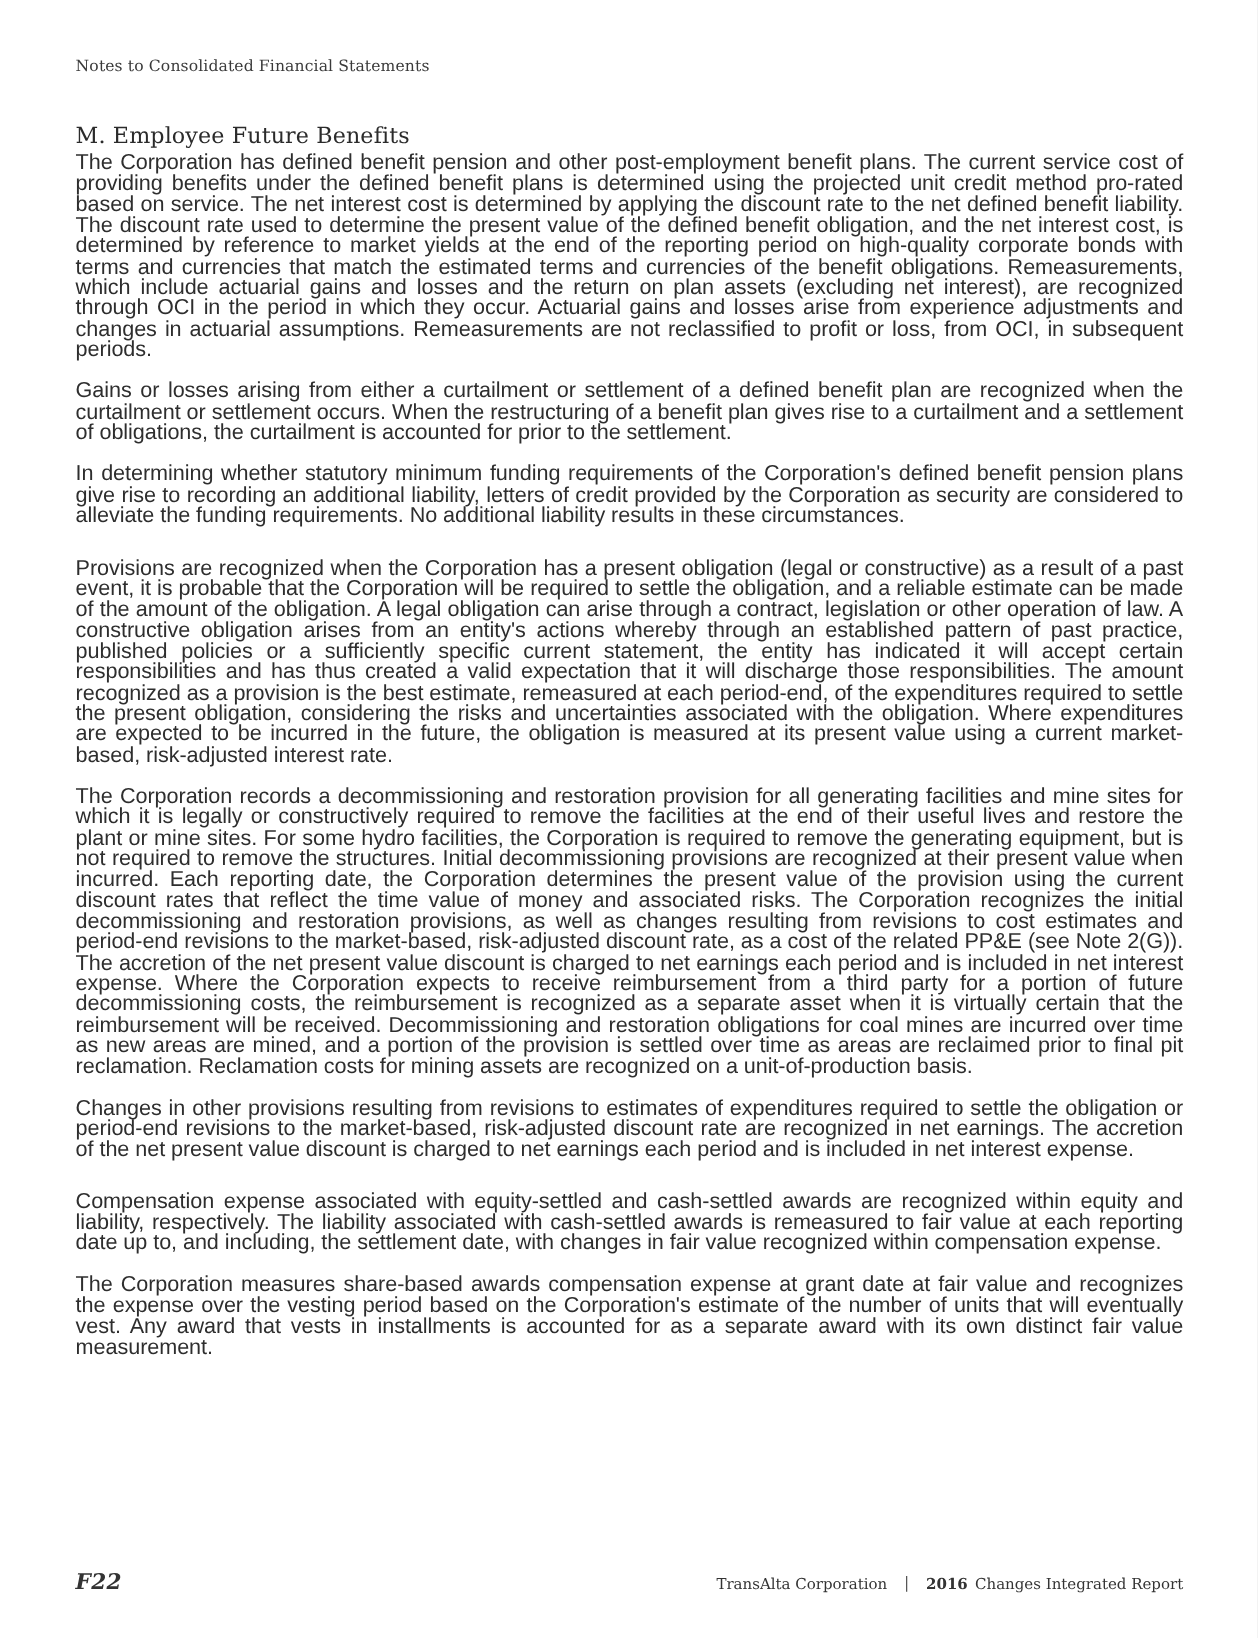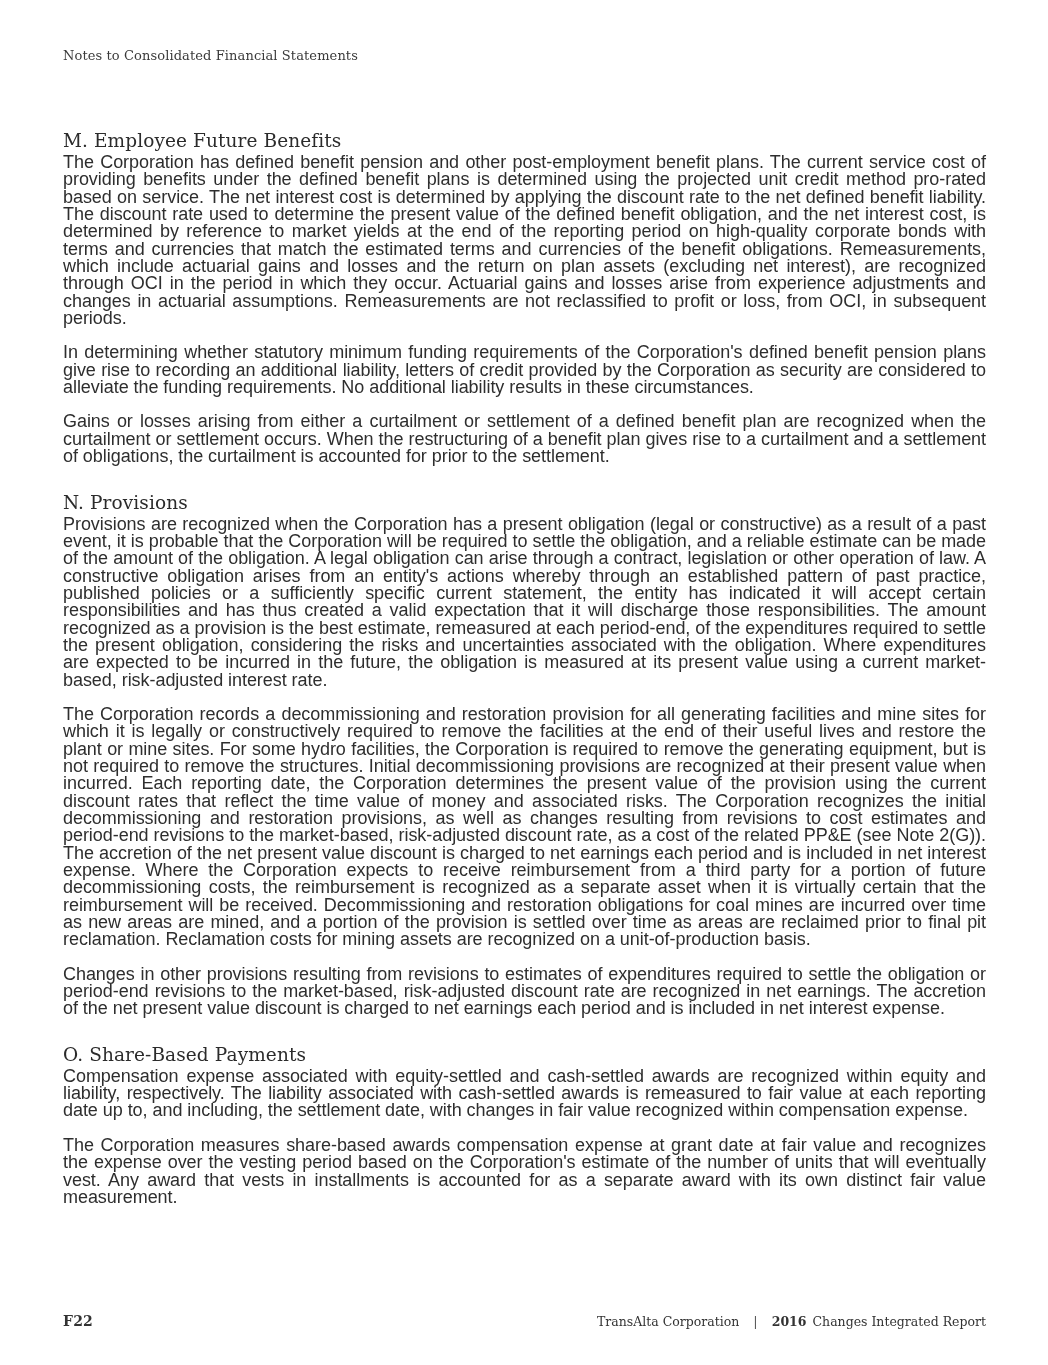--- a/index.html
+++ b/index.html
@@ -14,21 +14,21 @@
     color: #2e2e2e;
     padding: 48px 62px 0 63px;
     overflow: hidden;
   }
   .running-header {
     font-family: "DejaVu Serif", serif;
     font-size: 13px;
     color: #3a3a3a;
     letter-spacing: 0.1px;
   }
-  .content { margin-top: 67px; }
+  .content { margin-top: 40px; }
   .section-heading {
     font-family: "DejaVu Serif", serif;
     font-weight: 500;
     font-size: 18.5px;
     color: #2b2b2b;
     margin: 0 0 3px 0;
     letter-spacing: 0.1px;
   }
   .section + .section { margin-top: 26px; }
   .body-para {
@@ -45,23 +45,24 @@
     left: 63px;
     right: 62px;
     bottom: 36px;
     display: flex;
     justify-content: space-between;
     align-items: baseline;
     font-family: "DejaVu Serif", serif;
     color: #333333;
   }
   .page-number {
-    font-size: 14px;
+    font-size: 18px;
     font-weight: bold;
     letter-spacing: 0.2px;
+    font-style: italic;
   }
   .footer-right {
     font-size: 12.5px;
     display: inline-flex;
     align-items: center;
   }
   .footer-sep {
     margin: 0 14px;
     color: #555555;
     font-size: 13px;
@@ -76,33 +77,31 @@
 
 <div class="page">
 
   <div class="running-header">Notes to Consolidated Financial Statements</div>
 
   <main class="content">
 
     <section class="section">
       <h2 class="section-heading">M. Employee Future Benefits</h2>
       <p class="body-para">The Corporation has defined benefit pension and other post-employment benefit plans. The current service cost of providing benefits under the defined benefit plans is determined using the projected unit credit method pro-rated based on service. The net interest cost is determined by applying the discount rate to the net defined benefit liability. The discount rate used to determine the present value of the defined benefit obligation, and the net interest cost, is determined by reference to market yields at the end of the reporting period on high-quality corporate bonds with terms and currencies that match the estimated terms and currencies of the benefit obligations. Remeasurements, which include actuarial gains and losses and the return on plan assets (excluding net interest), are recognized through OCI in the period in which they occur. Actuarial gains and losses arise from experience adjustments and changes in actuarial assumptions. Remeasurements are not reclassified to profit or loss, from OCI, in subsequent periods.</p>
+      <p class="body-para">Gains or losses arising from either a curtailment or settlement of a defined benefit plan are recognized when the curtailment or settlement occurs. When the restructuring of a benefit plan gives rise to a curtailment and a settlement of obligations, the curtailment is accounted for prior to the settlement.</p>
       <p class="body-para">In determining whether statutory minimum funding requirements of the Corporation's defined benefit pension plans give rise to recording an additional liability, letters of credit provided by the Corporation as security are considered to alleviate the funding requirements. No additional liability results in these circumstances.</p>
-      <p class="body-para">Gains or losses arising from either a curtailment or settlement of a defined benefit plan are recognized when the curtailment or settlement occurs. When the restructuring of a benefit plan gives rise to a curtailment and a settlement of obligations, the curtailment is accounted for prior to the settlement.</p>
     </section>
 
     <section class="section">
-      <h2 class="section-heading">N. Provisions</h2>
       <p class="body-para">Provisions are recognized when the Corporation has a present obligation (legal or constructive) as a result of a past event, it is probable that the Corporation will be required to settle the obligation, and a reliable estimate can be made of the amount of the obligation. A legal obligation can arise through a contract, legislation or other operation of law. A constructive obligation arises from an entity's actions whereby through an established pattern of past practice, published policies or a sufficiently specific current statement, the entity has indicated it will accept certain responsibilities and has thus created a valid expectation that it will discharge those responsibilities. The amount recognized as a provision is the best estimate, remeasured at each period-end, of the expenditures required to settle the present obligation, considering the risks and uncertainties associated with the obligation. Where expenditures are expected to be incurred in the future, the obligation is measured at its present value using a current market-based, risk-adjusted interest rate.</p>
       <p class="body-para">The Corporation records a decommissioning and restoration provision for all generating facilities and mine sites for which it is legally or constructively required to remove the facilities at the end of their useful lives and restore the plant or mine sites. For some hydro facilities, the Corporation is required to remove the generating equipment, but is not required to remove the structures. Initial decommissioning provisions are recognized at their present value when incurred. Each reporting date, the Corporation determines the present value of the provision using the current discount rates that reflect the time value of money and associated risks. The Corporation recognizes the initial decommissioning and restoration provisions, as well as changes resulting from revisions to cost estimates and period-end revisions to the market-based, risk-adjusted discount rate, as a cost of the related PP&amp;E (see Note 2(G)). The accretion of the net present value discount is charged to net earnings each period and is included in net interest expense. Where the Corporation expects to receive reimbursement from a third party for a portion of future decommissioning costs, the reimbursement is recognized as a separate asset when it is virtually certain that the reimbursement will be received. Decommissioning and restoration obligations for coal mines are incurred over time as new areas are mined, and a portion of the provision is settled over time as areas are reclaimed prior to final pit reclamation. Reclamation costs for mining assets are recognized on a unit-of-production basis.</p>
       <p class="body-para">Changes in other provisions resulting from revisions to estimates of expenditures required to settle the obligation or period-end revisions to the market-based, risk-adjusted discount rate are recognized in net earnings. The accretion of the net present value discount is charged to net earnings each period and is included in net interest expense.</p>
     </section>
 
     <section class="section">
-      <h2 class="section-heading">O. Share-Based Payments</h2>
       <p class="body-para">Compensation expense associated with equity-settled and cash-settled awards are recognized within equity and liability, respectively. The liability associated with cash-settled awards is remeasured to fair value at each reporting date up to, and including, the settlement date, with changes in fair value recognized within compensation expense.</p>
       <p class="body-para">The Corporation measures share-based awards compensation expense at grant date at fair value and recognizes the expense over the vesting period based on the Corporation's estimate of the number of units that will eventually vest. Any award that vests in installments is accounted for as a separate award with its own distinct fair value measurement.</p>
     </section>
 
   </main>
 
   <footer class="page-footer">
     <span class="page-number">F22</span>
     <span class="footer-right">
       <span>TransAlta Corporation</span>

